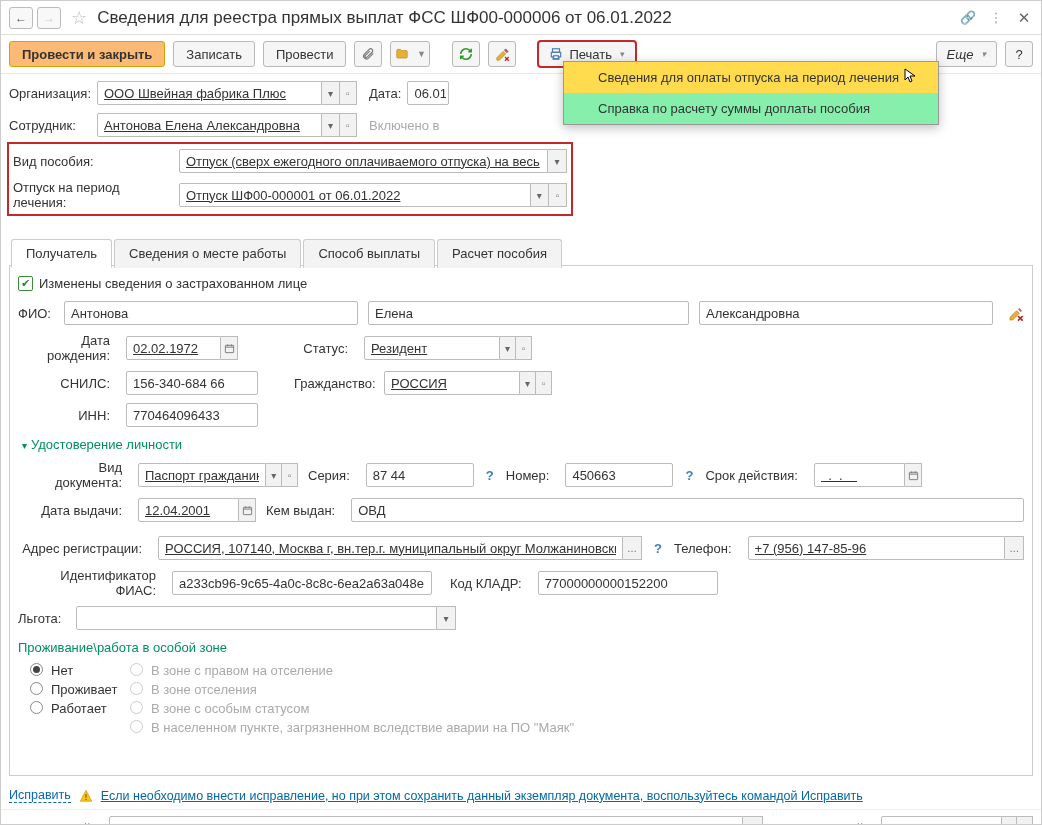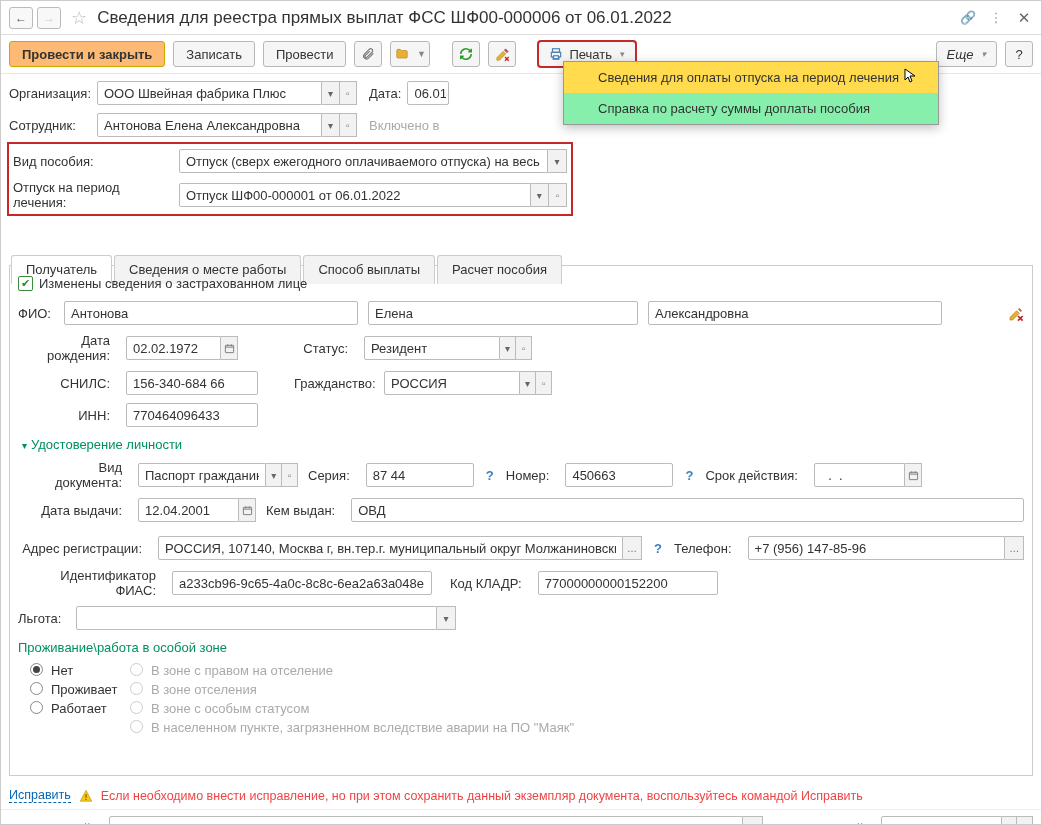--- a/index.html
+++ b/index.html
@@ -72,30 +72,30 @@
     width:100%;
   }
   .fbtn {
     width:20px; height:24px;
     border:1px solid #bbb; border-left:none;
     background:#f2f2f2;
     display:flex; align-items:center; justify-content:center;
     font-size:10px; color:#666; cursor:pointer;
   }
   .fbtn:first-of-type { border-top-right-radius:0; }
-  .inp.noright { border-top-right-radius:0; border-bottom-right-radius:0;}
+  .inp.noright { border-top-right-radius:0; border-bottom-right-radius:0;text-decoration:underline;}
 
   .redbox { outline:2px solid #c52828; padding:4px 4px 4px 4px; margin-bottom:22px;}
 
   .tabs { display:flex; border-bottom:1px solid #ccc; padding-left:2px;}
   .tab {
     padding:6px 14px; border:1px solid #ccc; border-bottom:none;
     background:#f3f3f3; font-size:13px; cursor:pointer;
     border-radius:3px 3px 0 0; margin-right:2px;
-    position:relative; top:19px;
+    position:relative; top:3px;
   }
   .tab.active { background:#fff; border-bottom:1px solid #fff;}
   .tabpanel { border:1px solid #ccc; border-top:none; padding:10px 8px 8px 8px; height:510px; overflow:auto; position:relative;}
 
   .chk { display:flex; align-items:center; gap:6px; margin-bottom:10px;}
   .chk .box { width:15px; height:15px; border:1px solid #3a8b3a; border-radius:2px; display:flex; align-items:center; justify-content:center; font-size:11px; color:#2a8a2a;}
 
   .grid-row { display:flex; align-items:center; gap:10px; margin-bottom:8px;}
   .grid-row .lbl { min-width:auto;text-align:right; }
   .group-title { color:#009060; margin:10px 0 8px 4px; cursor:pointer;}
@@ -263,21 +263,21 @@
     <div class="chk">
       <div class="box">✔</div>
       <span>Изменены сведения о застрахованном лице</span>
     </div>
 
     <div class="grid-row">
       <div class="lbl" style="width:36px;">ФИО:</div>
       <div class="field" style="width:294px;">
           <input class="inp" value="Антонова" style="">
         </div>
-      <div class="field" style="width:270px;">
+      <div class="field" style="width:321px;">
           <input class="inp" value="Елена" style="">
         </div>
       <div class="field" style="width:294px;">
           <input class="inp" value="Александровна" style="">
         </div>
     </div>
 
     <div class="grid-row">
       <div class="lbl" style="width:98px;">Дата рождения:</div>
       <div class="field" style="width:112px;">
@@ -440,21 +440,21 @@
 
 <div class="footer-note">
   <span class="link" style="border-bottom:1px dashed #0b66b3;">Исправить</span>
   <span class="warn">
     <svg width="14" height="14" viewBox="0 0 24 24">
         <path d="M12 2L2 21h20L12 2z" fill="#f5c518" stroke="#c09000" stroke-width="1"></path>
         <rect x="11" y="9" width="2" height="6" fill="#805000"></rect>
         <rect x="11" y="17" width="2" height="2" fill="#805000"></rect>
       </svg>
   </span>
-  <span class="muted" style="color:#ef4444;">Если необходимо внести исправление, но при этом сохранить данный экземпляр документа, воспользуйтесь командой Исправить</span>
+  <span class="muted" style="color:#0369a1;text-decoration:underline;">Если необходимо внести исправление, но при этом сохранить данный экземпляр документа, воспользуйтесь командой Исправить</span>
 </div>
 
 <div class="footer-row">
   <div class="lbl">Комментарий:</div>
   <div class="field grow">
     <input class="inp noright" value="" style="">
     <div class="fbtn">…</div>
   </div>
   <div class="lbl">Ответственный:</div>
   <div class="field" style="width:152px;">

